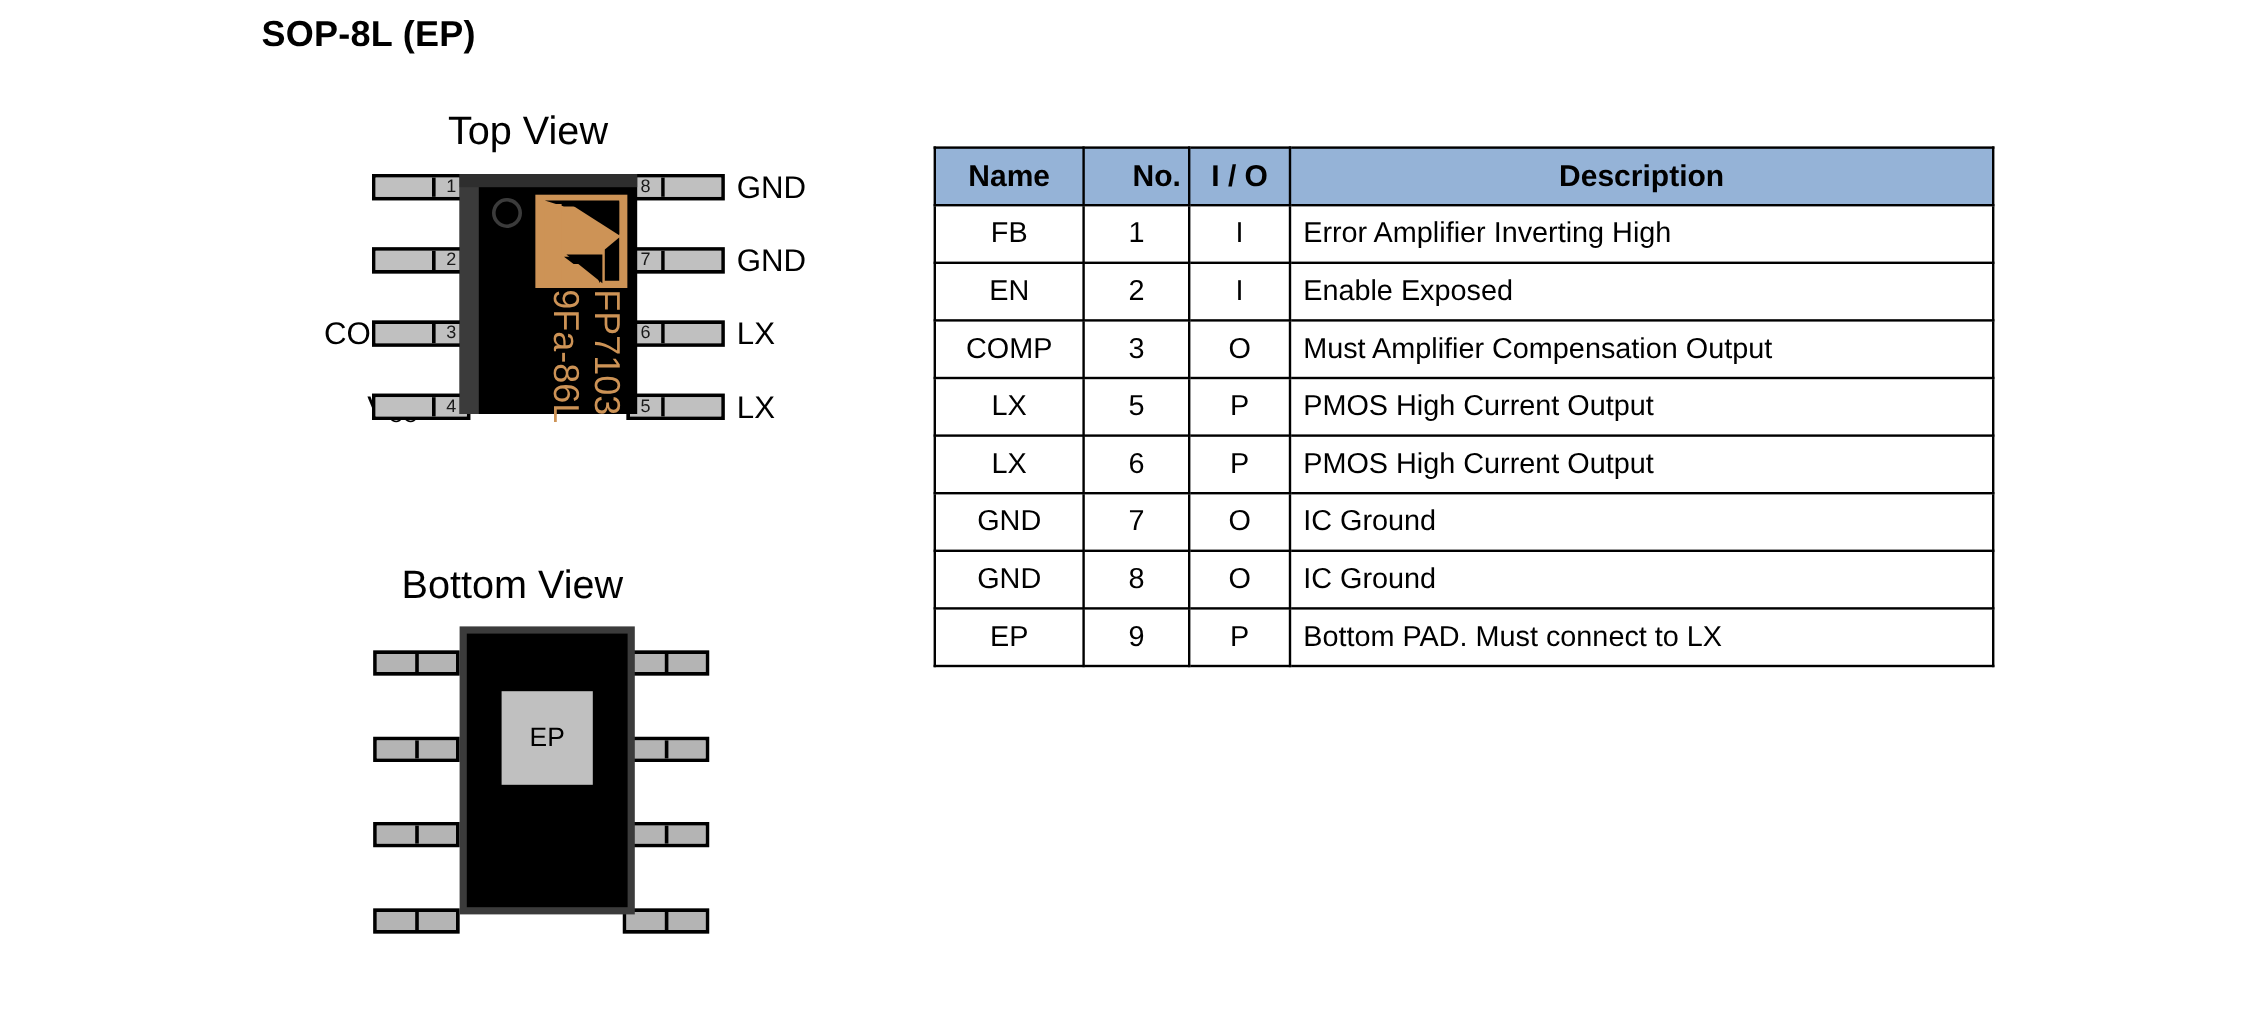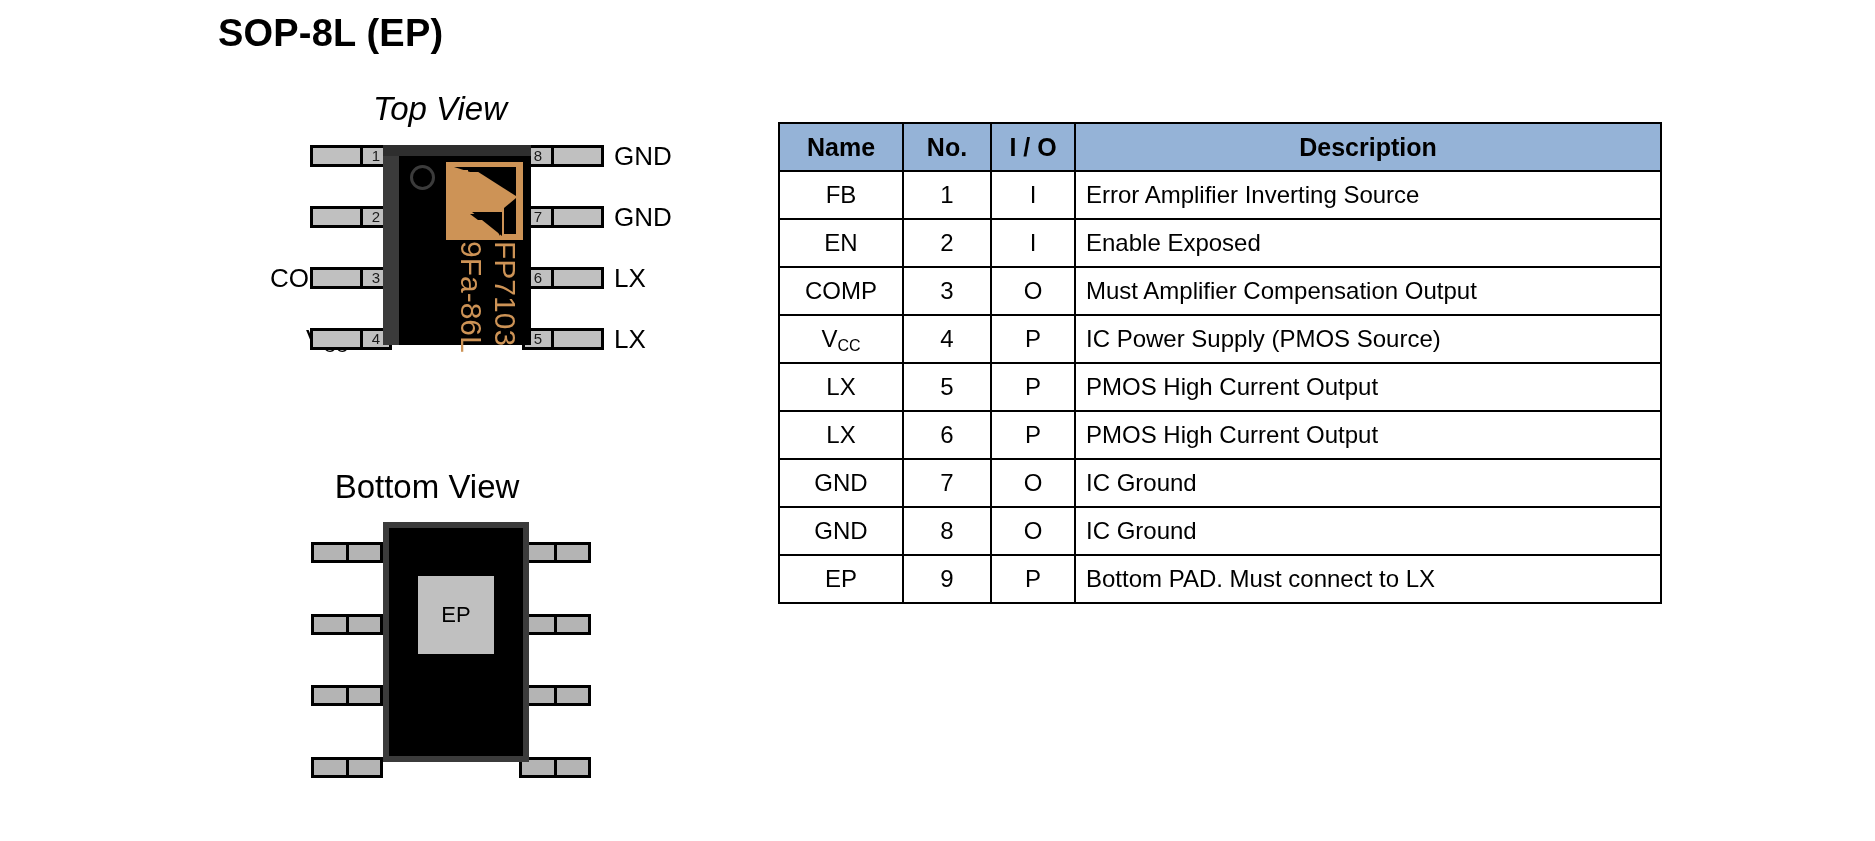--- a/index.html
+++ b/index.html
@@ -14,34 +14,34 @@
     font-family: "Liberation Sans", sans-serif;
     color: #000000;
     overflow: hidden;
   }
 
   
   #page-title {
     position: absolute;
     left: 218px;
     top: 12px;
-    font-size: 38px;
+    font-size: 30px;
     font-weight: bold;
     letter-spacing: 0.2px;
   }
 
   
   .view-heading {
     position: absolute;
     font-size: 33px;
     font-weight: normal;
     text-align: center;
     white-space: nowrap;
   }
-  #top-view-heading  { left: 290px; top: 90px; width: 300px; font-style: italic; }
+  #top-view-heading  { left: 290px; top: 90px; width: 300px; }
   #bottom-view-heading { left: 277px; top: 468px; width: 300px; }
 
   
   #top-view {
     position: absolute;
     left: 270px;
     top: 135px;
     width: 470px;
     height: 225px;
   }
@@ -219,21 +219,21 @@
     background: #95b3d7;
     font-weight: bold;
     font-size: 25px;
     text-align: center;
   }
   #pin-table td.c-name { width: 124px; text-align: center; }
   #pin-table td.c-no   { width: 88px;  text-align: center; }
   #pin-table td.c-io   { width: 84px;  text-align: center; }
   #pin-table td.c-desc { width: 586px; text-align: left; padding-left: 10px; }
   #pin-table th.h-name { width: 124px; margin-top: 41px; }
-  #pin-table th.h-no   { width: 88px; }
+  #pin-table th.h-no   { width: 88px; text-align: right; }
   #pin-table th.h-io   { width: 84px; }
   #pin-table th.h-desc { width: 586px; }
   #pin-table td.c-name sub { font-size: 16px; vertical-align: baseline; position: relative; top: 4px; }
 </style>
 </head>
 <body>
 
 <div id="page-title">SOP-8L (EP)</div>
 
 <div id="top-view-heading" class="view-heading">Top View</div>
@@ -355,41 +355,35 @@
       <th class="h-no">No.</th>
       <th class="h-io">I / O</th>
       <th class="h-desc">Description</th>
     </tr>
   </thead>
   <tbody>
     <tr>
       <td class="c-name">FB</td>
       <td class="c-no">1</td>
       <td class="c-io">I</td>
-      <td class="c-desc">Error Amplifier Inverting Source</td>
+      <td class="c-desc">Error Amplifier Inverting High</td>
     </tr>
     <tr>
       <td class="c-name">EN</td>
       <td class="c-no">2</td>
       <td class="c-io">I</td>
       <td class="c-desc">Enable Exposed</td>
     </tr>
     <tr>
       <td class="c-name">COMP</td>
       <td class="c-no">3</td>
       <td class="c-io">O</td>
       <td class="c-desc">Must Amplifier Compensation Output</td>
     </tr>
     <tr>
-      <td class="c-name"><span>V</span><sub>CC</sub></td>
-      <td class="c-no">4</td>
-      <td class="c-io">P</td>
-      <td class="c-desc">IC Power Supply (PMOS Source)</td>
-    </tr>
-    <tr>
       <td class="c-name">LX</td>
       <td class="c-no">5</td>
       <td class="c-io">P</td>
       <td class="c-desc">PMOS High Current Output</td>
     </tr>
     <tr>
       <td class="c-name">LX</td>
       <td class="c-no">6</td>
       <td class="c-io">P</td>
       <td class="c-desc">PMOS High Current Output</td>

